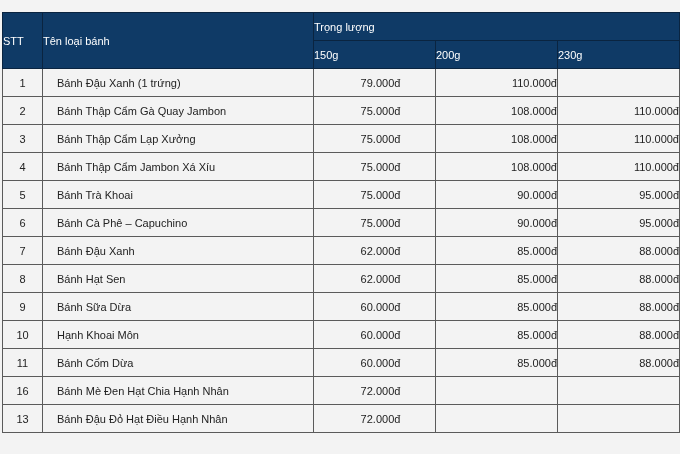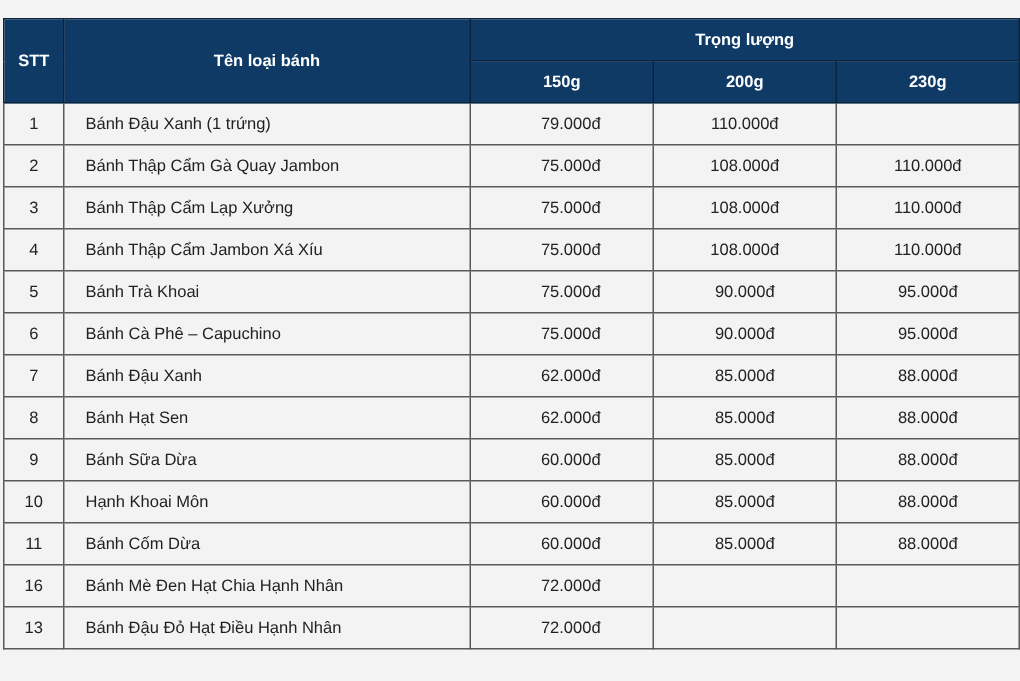--- a/index.html
+++ b/index.html
@@ -25,40 +25,40 @@
       color: #222;
     }
     col.c-stt { width: 40px; }
     col.c-name { width: 271px; }
     col.c-w1 { width: 122px; }
     col.c-w2 { width: 122px; }
     col.c-w3 { width: 122px; }
     th {
       background: #0f3a66;
       color: #ffffff;
-      font-weight: bold;
+      font-weight: normal;
       font-size: 11px;
-      text-align: center;
+      text-align: left;
       border: 1px solid #0a2440;
       padding: 0;
     }
     tr.h1 th { height: 27px; }
     tr.h2 th { height: 27px; margin-top: 47px; }
     th.stt-h, th.name-h { height: 55px; }
     td {
       border: 1px solid #5a5a5a;
       height: 27px;
       padding: 0;
       background: #f3f3f3;
       vertical-align: middle;
     }
     td.stt { text-align: center; }
     td.name { text-align: left; padding-left: 14px; }
     td.w1 { text-align: center; padding-left: 12px; }
-    td.w2, td.w3 { text-align: center; }
+    td.w2, td.w3 { text-align: right; }
   </style>
 </head>
 <body>
 
 <div class="wrap">
   <table>
     <colgroup>
       <col class="c-stt">
         <col class="c-name">
         <col class="c-w1">

